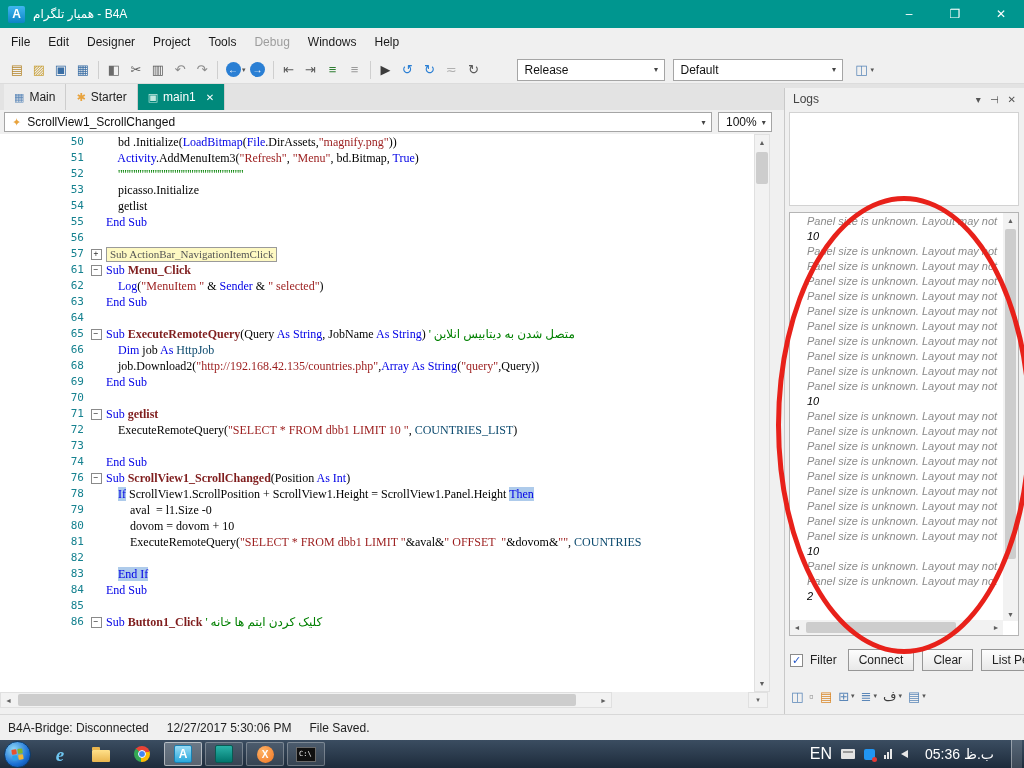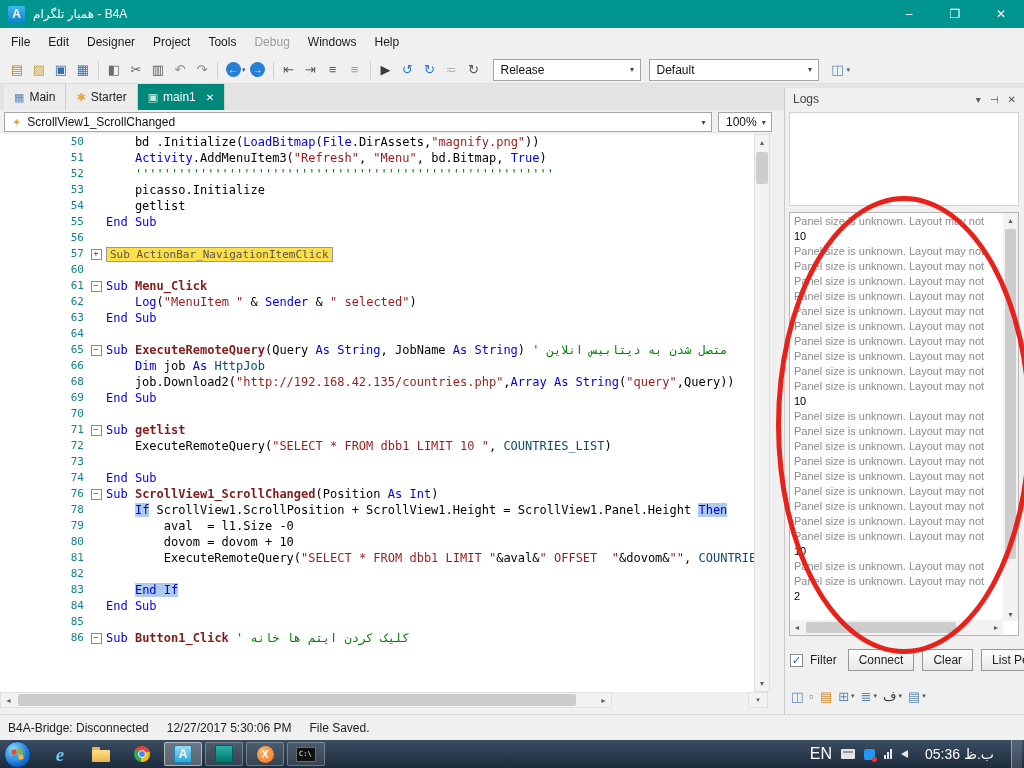--- a/index.html
+++ b/index.html
@@ -25,21 +25,21 @@
   .toolbar{left:0;top:56px;width:1024px;height:28px;background:#f0f0f0;display:flex;align-items:center;
            padding-left:6px;box-sizing:border-box;border-bottom:1px solid #dcdcdc;}
   .tb-icon{width:20px;height:22px;display:flex;align-items:center;justify-content:center;font-size:13px;margin:0 1px;flex:none;}
   .tb-icon .glyph{line-height:1;}
   .tb-icon.round .glyph{width:15px;height:15px;border-radius:50%;display:flex;align-items:center;justify-content:center;font-size:10px;}
   .tb-dd{font-size:7px;color:#555;margin:0 1px 0 -2px;}
   .tb-sep{width:1px;height:18px;background:#cfcfcf;margin:0 4px;flex:none;}
   .combo{height:22px;background:#fff;border:1px solid #a5a5a5;display:flex;align-items:center;
          font-size:12px;color:#111;padding-left:7px;box-sizing:border-box;flex:none;}
   .combo .arrow{margin-left:auto;width:15px;text-align:center;font-size:8px;color:#444;}
-  #release-combo{width:148px;margin-left:8px;}
+  #release-combo{width:148px;margin-left:32px;}
   #default-combo{width:170px;margin-left:8px;}
 
   
   .tabbar{left:0;top:84px;width:1024px;height:26px;background:#e3e3e3;display:flex;align-items:stretch;padding-left:4px;box-sizing:border-box;}
   .tab{display:flex;align-items:center;gap:5px;padding:0 10px;font-size:12px;color:#222;background:#ececec;border-right:1px solid #cdcdcd;}
   .tab .ticon{font-size:11px;}
   .tab.active{background:#00897b;color:#fff;}
   .tab .close{margin-left:5px;font-size:10px;}
   .tab-nav{margin-left:auto;display:flex;align-items:center;gap:12px;color:#a8a8a8;font-size:11px;padding-right:16px;}
 
@@ -54,29 +54,29 @@
   .editor{left:0;top:134px;width:754px;height:558px;background:#fff;overflow:hidden;
           font-family:"DejaVu Sans Mono","DejaVu Sans",monospace;font-size:12px;}
   .code-line{display:flex;height:16px;line-height:16px;align-items:center;}
   .gutter-marker{width:6px;margin-left:52px;flex:none;}
   .gutter-marker.m-g{background:#4daf4e;}
   .gutter-marker.m-y{background:#f0d500;}
   .gutter-num{width:26px;flex:none;text-align:right;color:#15818f;padding-right:4px;font-size:11px;}
   .gutter-fold{width:16px;flex:none;text-align:center;}
   .fold-box{display:inline-block;width:9px;height:9px;border:1px solid #8a8a8a;background:#fff;color:#333;
             font-size:8px;line-height:7px;text-align:center;vertical-align:2px;}
-  .code-text{white-space:pre;flex:none;padding-left:2px;}
+  .code-text{white-space:pre;flex:none;padding-left:2px;font-family:Liberation Serif, serif;}
   .c-p{color:#000;}
   .c-k{color:#0000e6;}
   .c-s{color:#9b1c1c;}
   .c-c{color:#008000;}
   .c-t{color:#0c4a6e;}
   .c-b{color:#7f1d1d;font-weight:bold;}
   .hl{background:#aecbeb;}
-  .c-box{display:inline-block;color:#555;border:1px solid #9a9a9a;background:#fde047;padding:0 3px;
+  .c-box{display:inline-block;color:#555;border:1px solid #9a9a9a;background:#fef9c3;padding:0 3px;
          font-size:11px;line-height:13px;}
 
   
   .sbar{background:#f2f2f2;border:1px solid #e0e0e0;box-sizing:border-box;}
   .sb-btn{position:absolute;display:flex;align-items:center;justify-content:center;font-size:7px;color:#606060;
           background:#f2f2f2;}
   .sb-thumb{position:absolute;background:#cdcdcd;border-radius:2px;}
   #ed-vscroll{left:754px;top:134px;width:16px;height:558px;}
   #ed-hscroll{left:0px;top:692px;width:612px;height:16px;}
   #ed-corner{left:748px;top:692px;width:20px;height:16px;background:#f2f2f2;border:1px solid #e0e0e0;box-sizing:border-box;
@@ -85,21 +85,21 @@
   
   .logs-panel{left:784px;top:88px;width:240px;height:626px;background:#f0f0f0;border-left:1px solid #c9c9c9;
               box-sizing:border-box;overflow:hidden;}
   .logs-header{position:absolute;left:0;top:0;width:100%;height:22px;display:flex;align-items:center;
                font-size:12px;color:#454545;padding:0 8px;box-sizing:border-box;}
   .logs-header .hicons{margin-left:auto;display:flex;gap:9px;align-items:center;color:#555;font-size:10px;}
   .pin-glyph{display:inline-block;transform:rotate(90deg);font-size:10px;}
   .logs-empty{position:absolute;left:4px;top:24px;width:230px;height:94px;background:#fff;border:1px solid #d2d2d2;box-sizing:border-box;}
   .logs-list{position:absolute;left:4px;top:124px;width:230px;height:424px;background:#fff;border:1px solid #b5b5b5;box-sizing:border-box;}
   .log-rows{position:absolute;left:1px;top:1px;width:212px;height:406px;overflow:hidden;}
-  .log-row{height:15px;line-height:15px;font-size:11px;padding-left:3px;white-space:nowrap;overflow:hidden;color:#000;}
+  .log-row{height:15px;line-height:15px;font-size:11px;padding-left:16px;white-space:nowrap;overflow:hidden;color:#000;font-style:italic;}
   .log-row.muted{color:#8b8b8b;}
   .filter-row{position:absolute;left:5px;top:560px;width:300px;height:24px;display:flex;align-items:center;gap:7px;}
   .checkbox{width:13px;height:13px;background:#fff;border:1px solid #8a8a8a;display:flex;align-items:center;justify-content:center;
             color:#2456c8;font-size:11px;line-height:1;box-sizing:border-box;}
   .filter-label{font-size:12px;color:#222;}
   .btn{height:22px;border:1px solid #969696;background:linear-gradient(#fdfdfd,#e8e8e8);font-size:12px;color:#222;
        display:flex;align-items:center;padding:0 10px;white-space:nowrap;flex:none;}
   .panel-icons{position:absolute;left:6px;top:596px;width:300px;height:24px;display:flex;align-items:center;gap:6px;}
   .pi{display:flex;align-items:center;font-size:13px;}
   .pi .dd{font-size:7px;color:#555;margin-left:2px;}
@@ -340,26 +340,20 @@
           <span class="code-text"></span>
         </div>
         <div class="code-line">
           <span class="gutter-marker"></span>
           <span class="gutter-num">57</span>
           <span class="gutter-fold"><span class="fold-box">+</span></span>
           <span class="code-text"><span class="c-box">Sub ActionBar_NavigationItemClick</span></span>
         </div>
         <div class="code-line">
           <span class="gutter-marker"></span>
-          <span class="gutter-num">60</span>
-          <span class="gutter-fold"></span>
-          <span class="code-text"></span>
-        </div>
-        <div class="code-line">
-          <span class="gutter-marker"></span>
           <span class="gutter-num">61</span>
           <span class="gutter-fold"><span class="fold-box">−</span></span>
           <span class="code-text"><span class="c-k">Sub </span><span class="c-b">Menu_Click</span></span>
         </div>
         <div class="code-line">
           <span class="gutter-marker"></span>
           <span class="gutter-num">62</span>
           <span class="gutter-fold"></span>
           <span class="code-text"><span class="c-p">    </span><span class="c-k">Log</span><span class="c-p">(</span><span class="c-s">"MenuItem "</span><span class="c-p"> &amp; </span><span class="c-k">Sender</span><span class="c-p"> &amp; </span><span class="c-s">" selected"</span><span class="c-p">)</span></span>
         </div>

